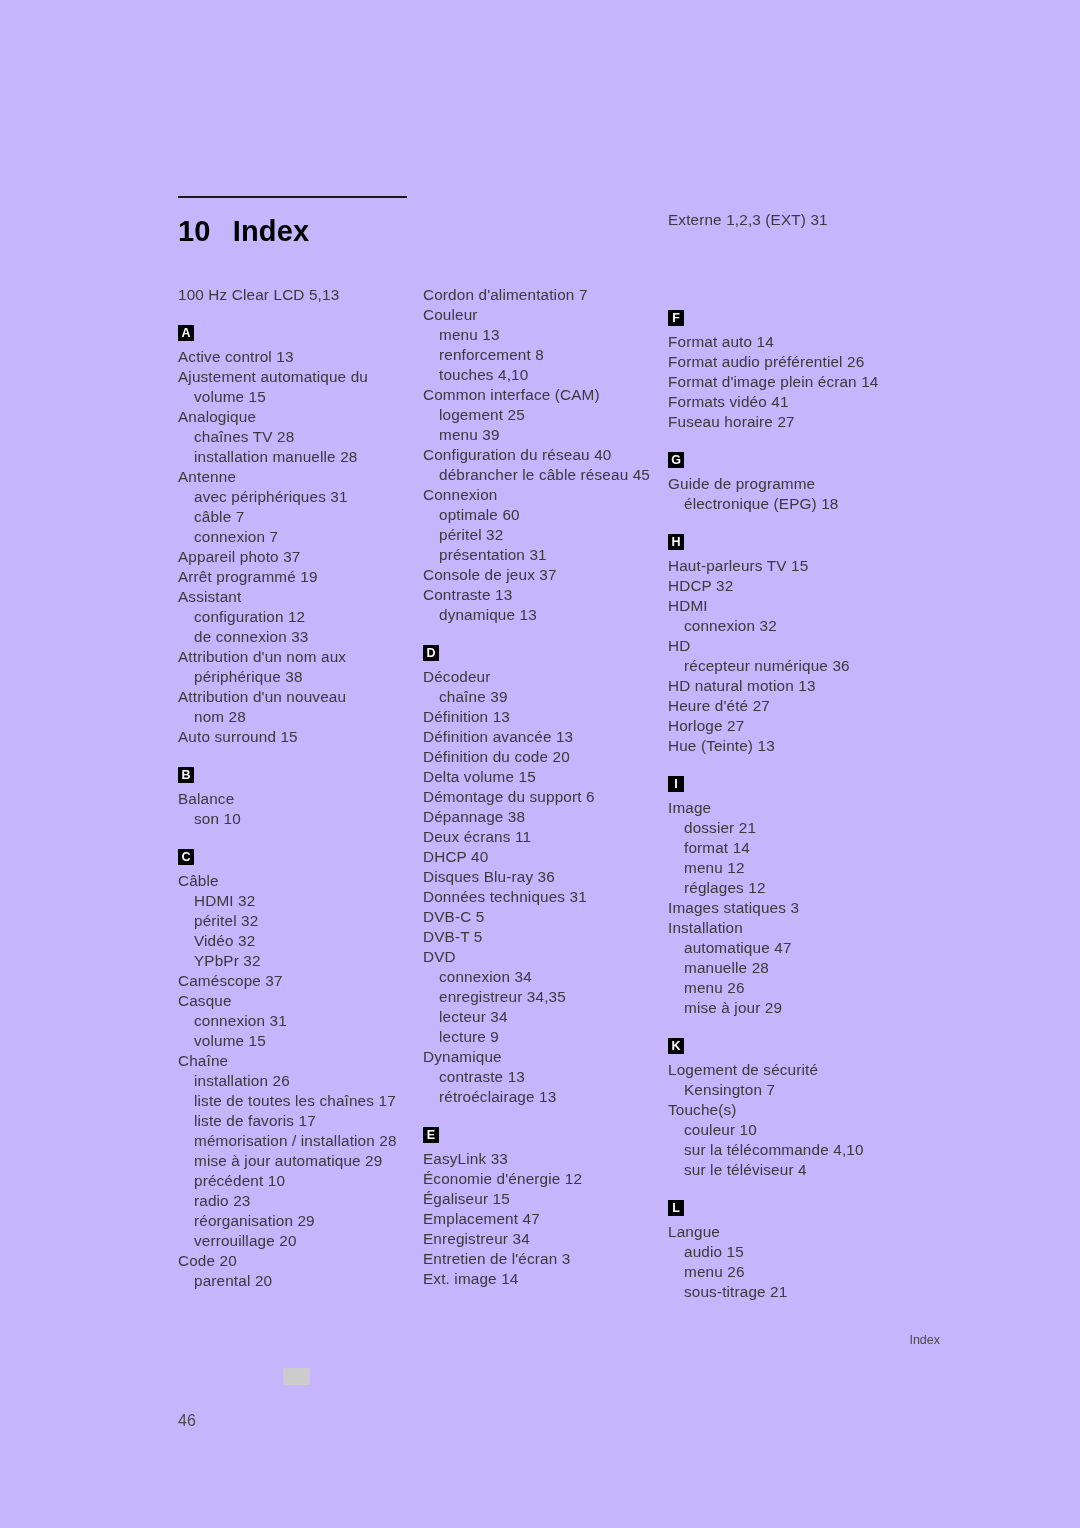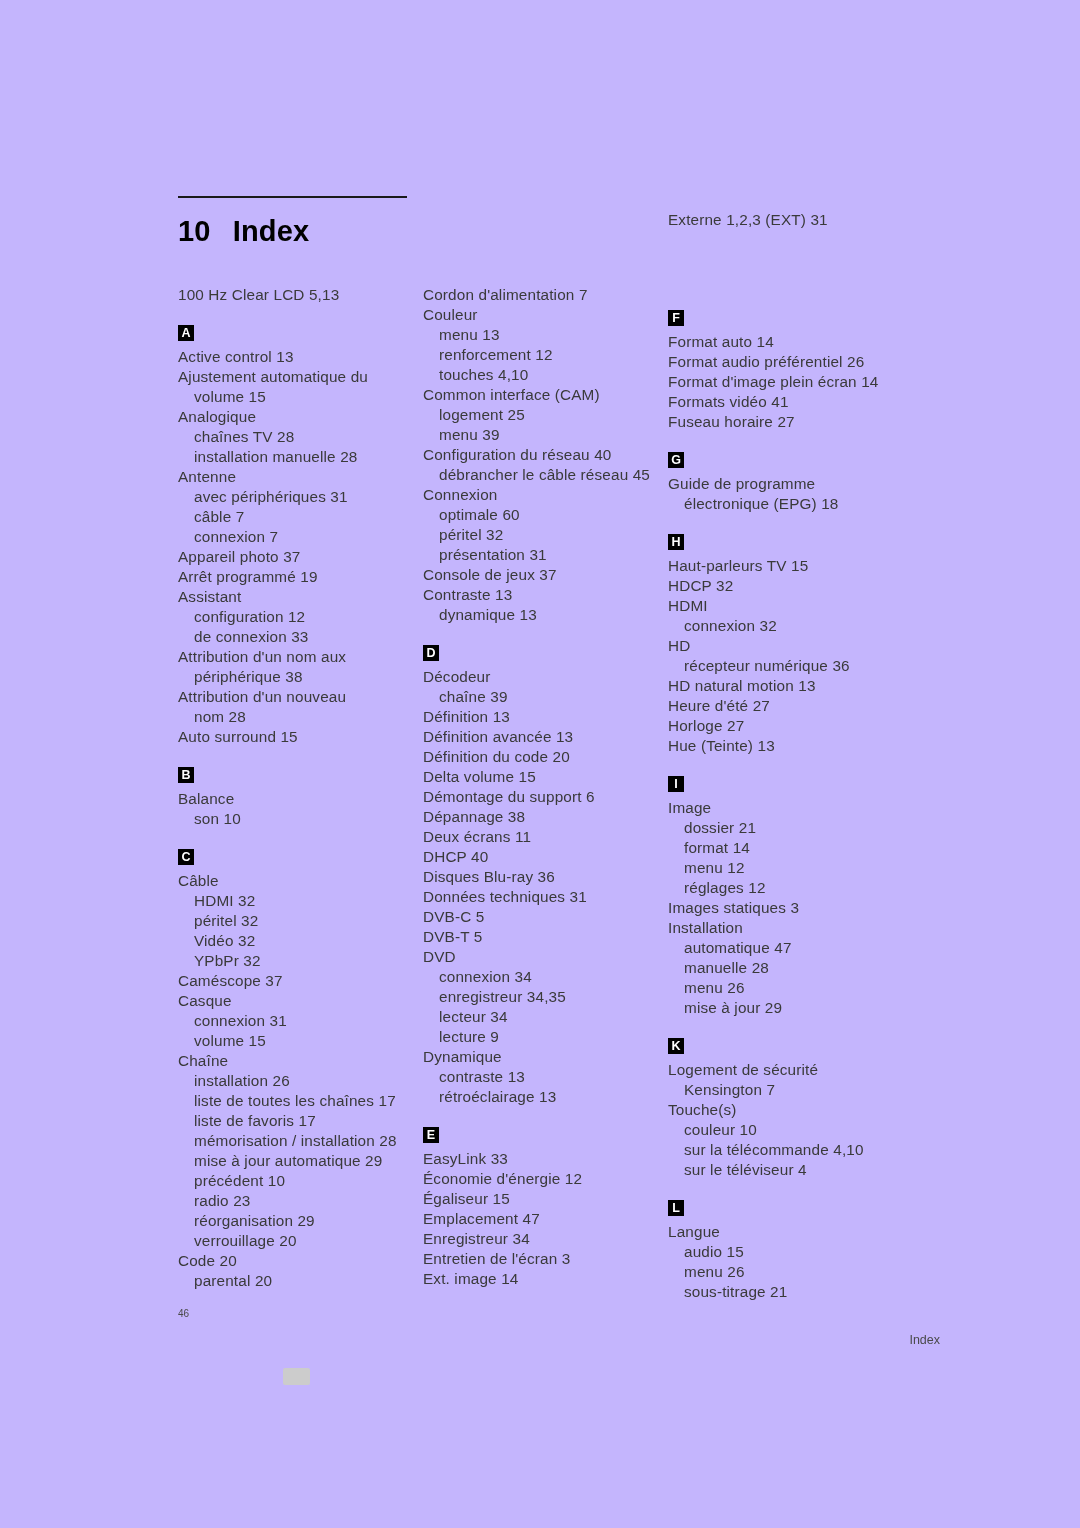--- a/index.html
+++ b/index.html
@@ -83,22 +83,22 @@
     box-sizing: border-box;
     vertical-align: top;
   }
 
   .spacer-line { height: 20px; }
 
   
   .footer-page {
     position: absolute;
     left: 178px;
-    top: 1308px;
-    font-size: 10px;
+    top: 1412px;
+    font-size: 16px;
     color: #4a4a4a;
     text-align: right;
   }
   .footer-section {
     position: absolute;
     right: 140px;
     top: 1333px;
     font-size: 12.5px;
     color: #4a4a4a;
   }
@@ -169,21 +169,21 @@
       <div class="entry sub">radio  23</div>
       <div class="entry sub">réorganisation  29</div>
       <div class="entry sub">verrouillage  20</div>
       <div class="entry">Code  20</div>
       <div class="entry sub">parental  20</div>
     </div>
   <div class="col col-2">
       <div class="entry">Cordon d'alimentation  7</div>
       <div class="entry">Couleur</div>
       <div class="entry sub">menu  13</div>
-      <div class="entry sub">renforcement  12</div>
+      <div class="entry sub">renforcement  8</div>
       <div class="entry sub">touches  4,10</div>
       <div class="entry">Common interface (CAM)</div>
       <div class="entry sub">logement  25</div>
       <div class="entry sub">menu  39</div>
       <div class="entry">Configuration du réseau  40</div>
       <div class="entry sub">débrancher le câble réseau  45</div>
       <div class="entry">Connexion</div>
       <div class="entry sub">optimale  60</div>
       <div class="entry sub">péritel  32</div>
       <div class="entry sub">présentation  31</div>

